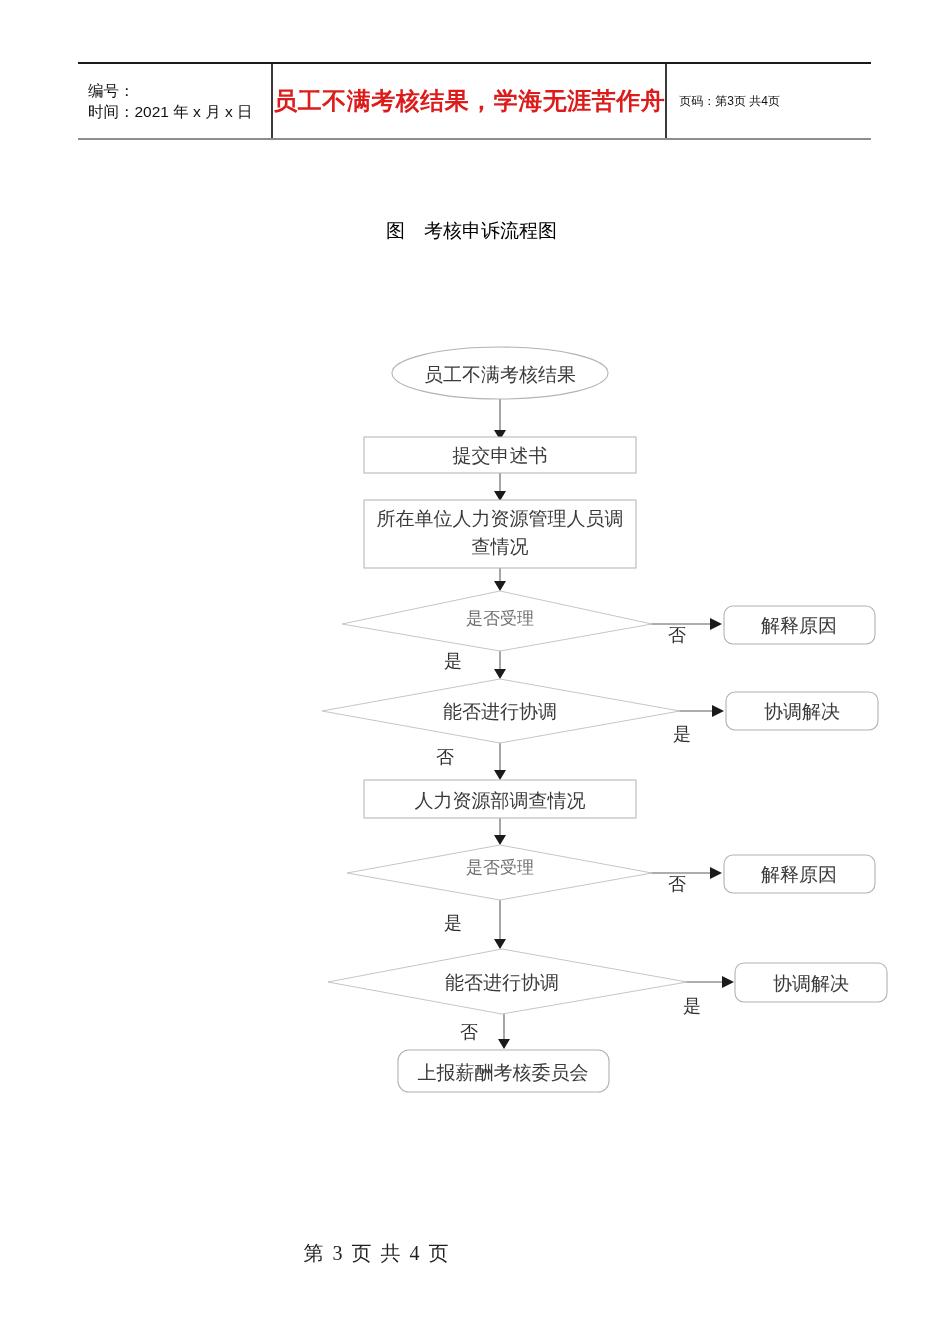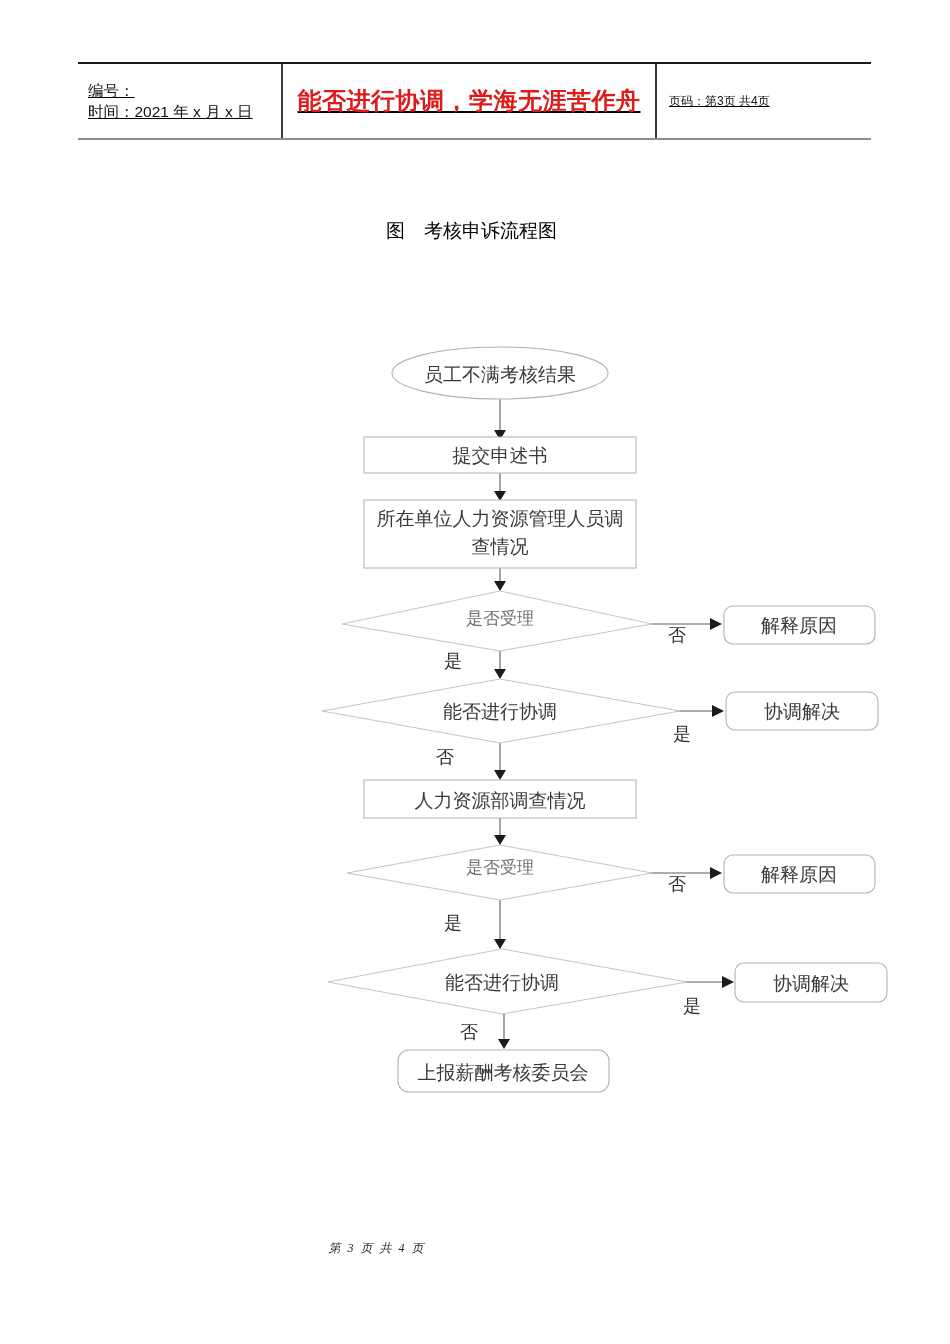--- a/index.html
+++ b/index.html
@@ -20,21 +20,20 @@
     position: absolute;
     left: 78px;
     top: 62px;
     width: 793px;
     height: 78px;
     border-top: 2px solid #1a1a1a;
     border-bottom: 2px solid #8d8d8d;
     box-sizing: border-box;
     display: flex;
     align-items: stretch;
-    text-decoration: underline;
   }
   .hdr-cell {
     display: flex;
     flex-direction: column;
     justify-content: center;
     box-sizing: border-box;
   }
   .hdr-left {
     width: 205px;
     border-right: 2px solid #3a3a3a;
@@ -100,36 +99,35 @@
   .edge-line { stroke: #5c5c5c; stroke-width: 1.1; fill: none; }
   .arrow-head { fill: #1b1b1b; }
 
   
   .page-footer {
     position: absolute;
     left: 0;
     top: 1240px;
     width: 754px;
     text-align: center;
-    font-size: 12px;
+    font-size: 20px;
     color: #1f1f1f;
     letter-spacing: 2px;
-    font-style: italic;
   }
 </style>
 </head>
 <body>
 
 <div class="header-table">
   <div class="hdr-cell hdr-left">
     <div>编号：</div>
     <div>时间：2021 年 x 月 x 日</div>
   </div>
   <div class="hdr-cell hdr-mid">
-    <div class="slogan">能否进行协调，学海无涯苦作舟</div>
+    <div class="slogan">员工不满考核结果，学海无涯苦作舟</div>
   </div>
   <div class="hdr-cell hdr-right">
     <div>页码：第3页 共4页</div>
   </div>
 </div>
 
 <div class="fig-title">图　考核申诉流程图</div>
 
 <div class="flow-wrap">
 <svg width="950" height="1344" viewBox="0 0 950 1344" xmlns="http://www.w3.org/2000/svg">

